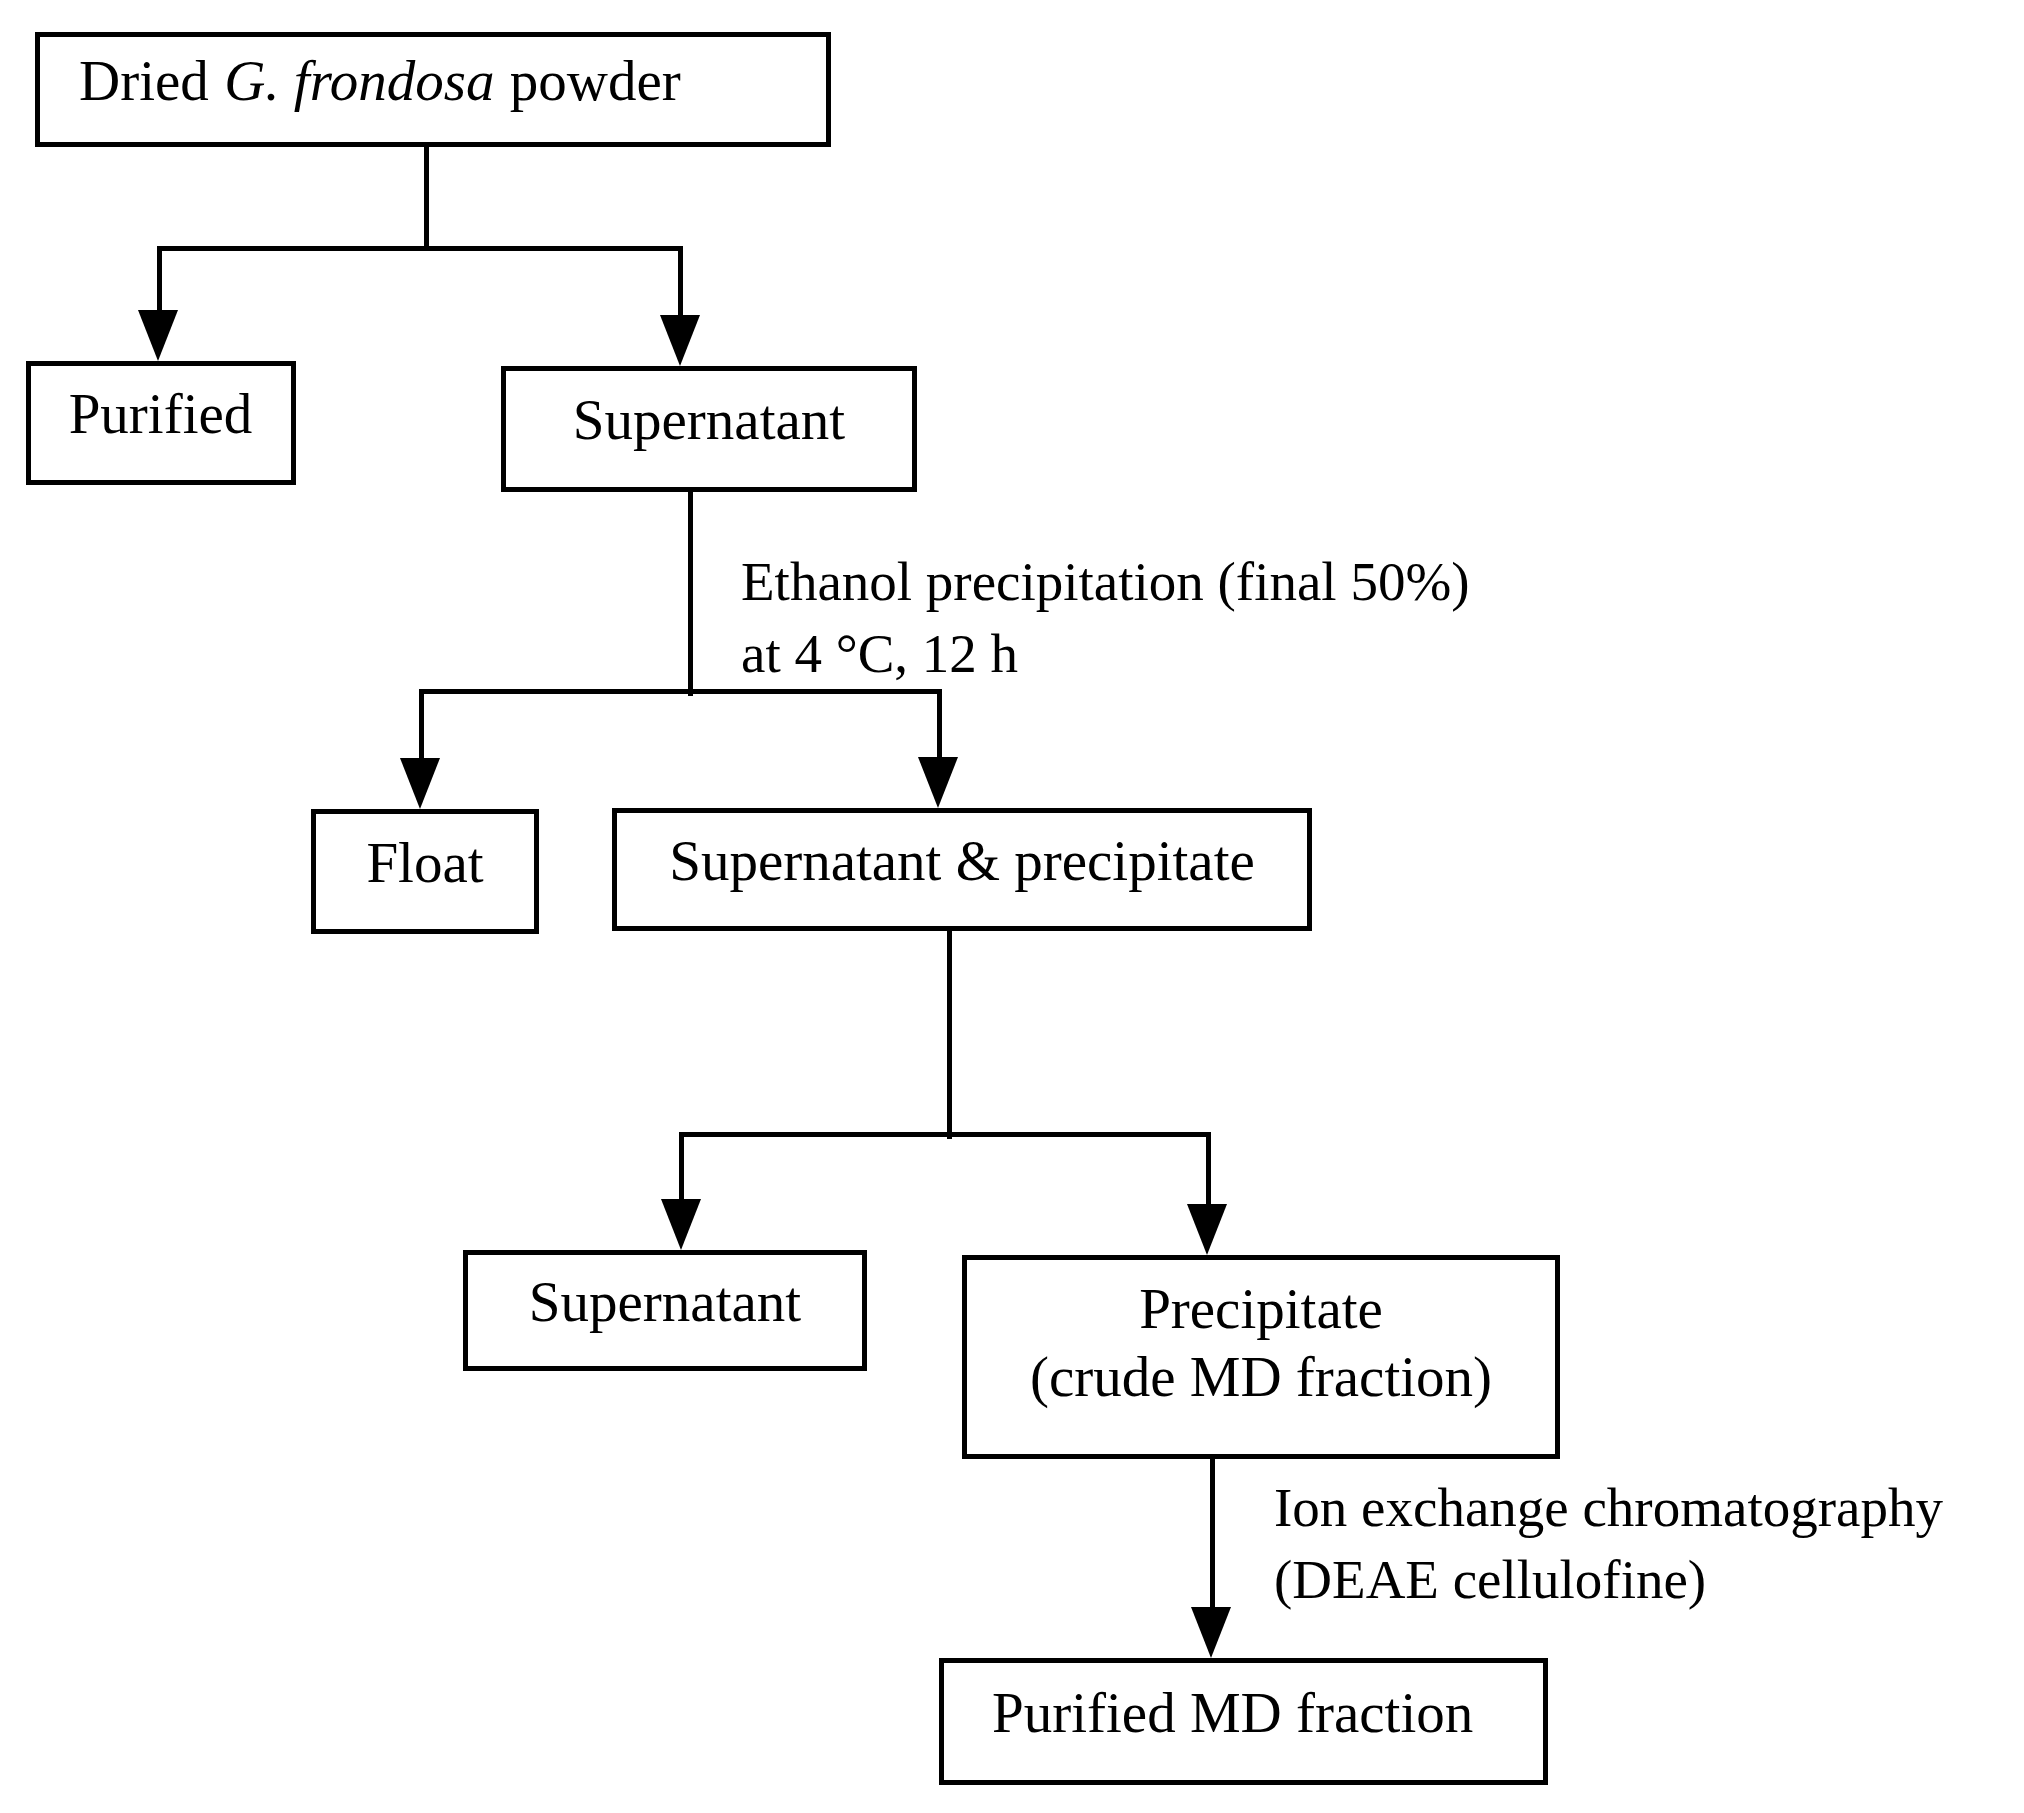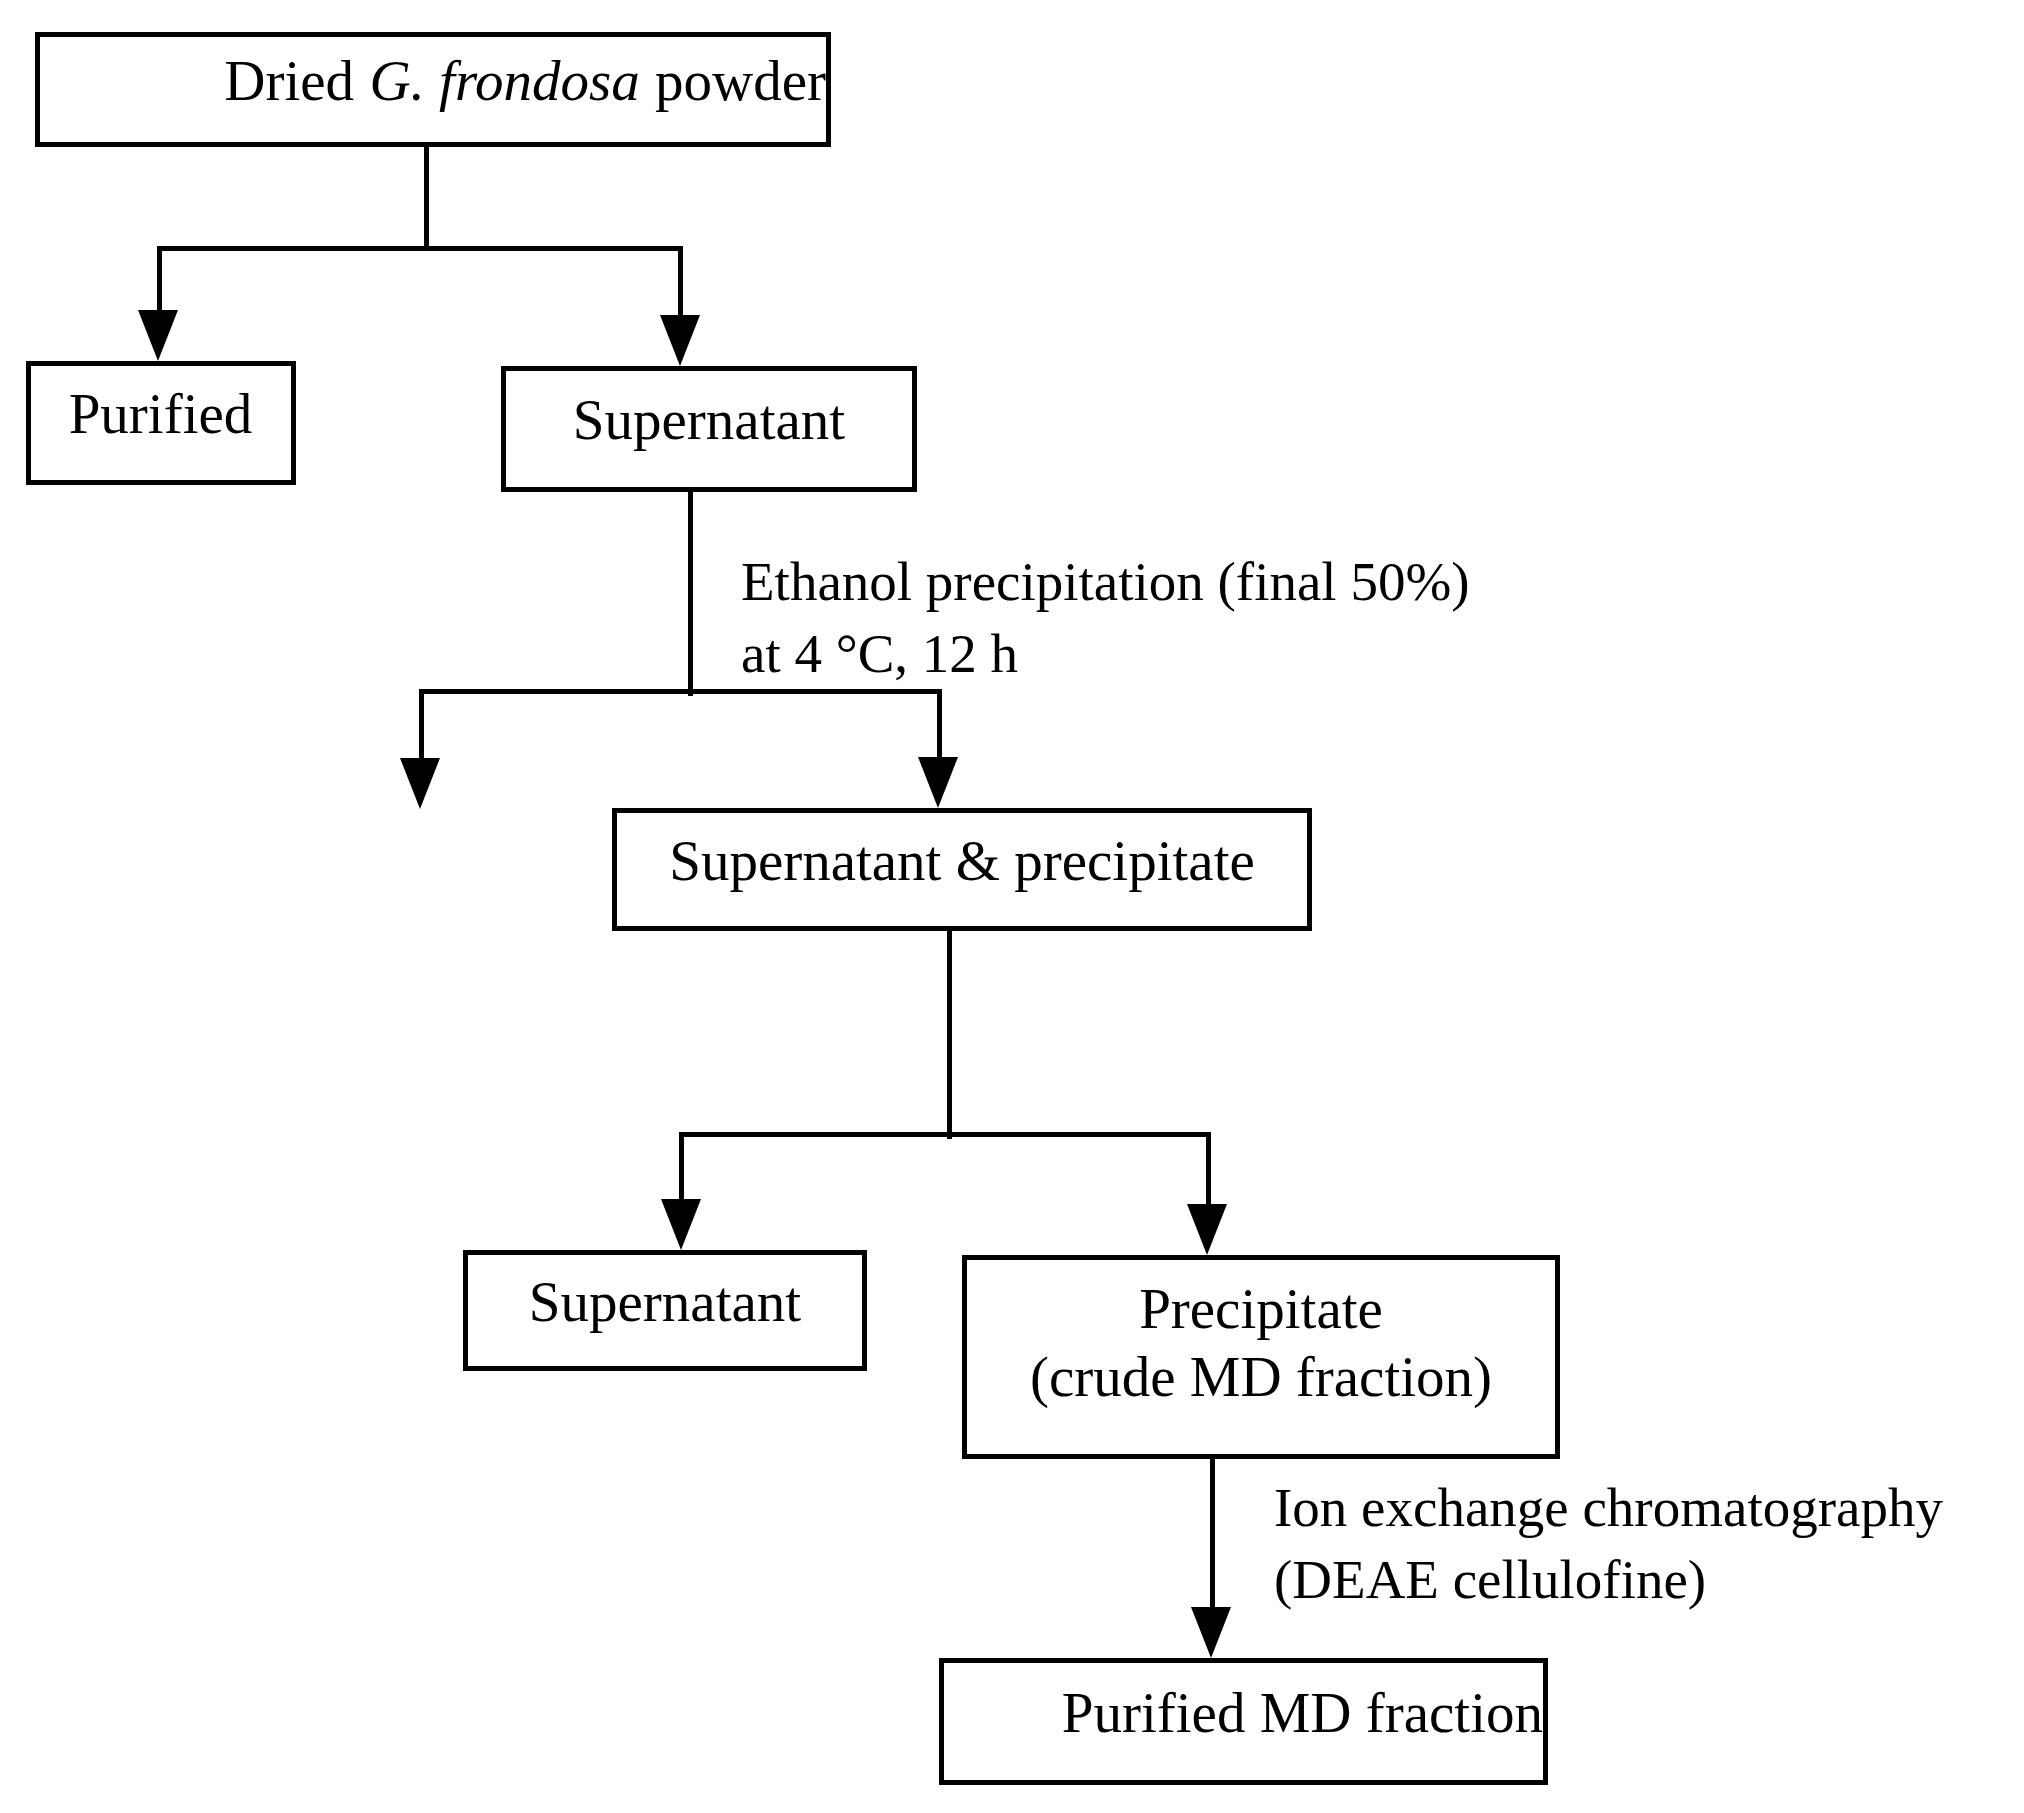--- a/index.html
+++ b/index.html
@@ -22,21 +22,21 @@
     background: #ffffff;
     display: flex;
     align-items: center;
     justify-content: center;
     font-size: 57px;
     line-height: 1.2;
     padding-bottom: 17.6px;
     white-space: nowrap;
   }
   .box.left-align {
-    justify-content: flex-end;
+    justify-content: flex-start;
   }
   .box.two-line {
     flex-direction: column;
     text-align: center;
     white-space: normal;
     padding-bottom: 27.4px;
   }
   .species {
     font-style: italic;
     margin: 0 0.27em;
@@ -90,20 +90,23 @@
     <div>Ethanol precipitation (final 50%)</div>
     <div>at 4 °C, 12 h</div>
   </div>
 
   <div class="hline" style="left:419px; top:689px; width:523px; height:4.9px;"></div>
   <div class="vline" style="left:419px; top:689px; width:4.9px; height:69px;"></div>
   <div class="arrowhead" style="left:400px; top:758px;"></div>
   <div class="vline" style="left:937px; top:689px; width:4.9px; height:68px;"></div>
   <div class="arrowhead" style="left:918px; top:757px;"></div>
 
+  <div class="box" style="left:311px; top:809px; width:228px; height:125px;">
+    <span>Float</span>
+  </div>
 
   <div class="box" style="left:612px; top:808px; width:700px; height:123px;">
     <span>Supernatant &amp; precipitate</span>
   </div>
 
   <div class="vline" style="left:947px; top:929px; width:4.9px; height:210px;"></div>
 
   <div class="hline" style="left:679px; top:1132px; width:531px; height:4.9px;"></div>
   <div class="vline" style="left:679px; top:1132px; width:4.9px; height:67px;"></div>
   <div class="arrowhead" style="left:661px; top:1199px;"></div>

